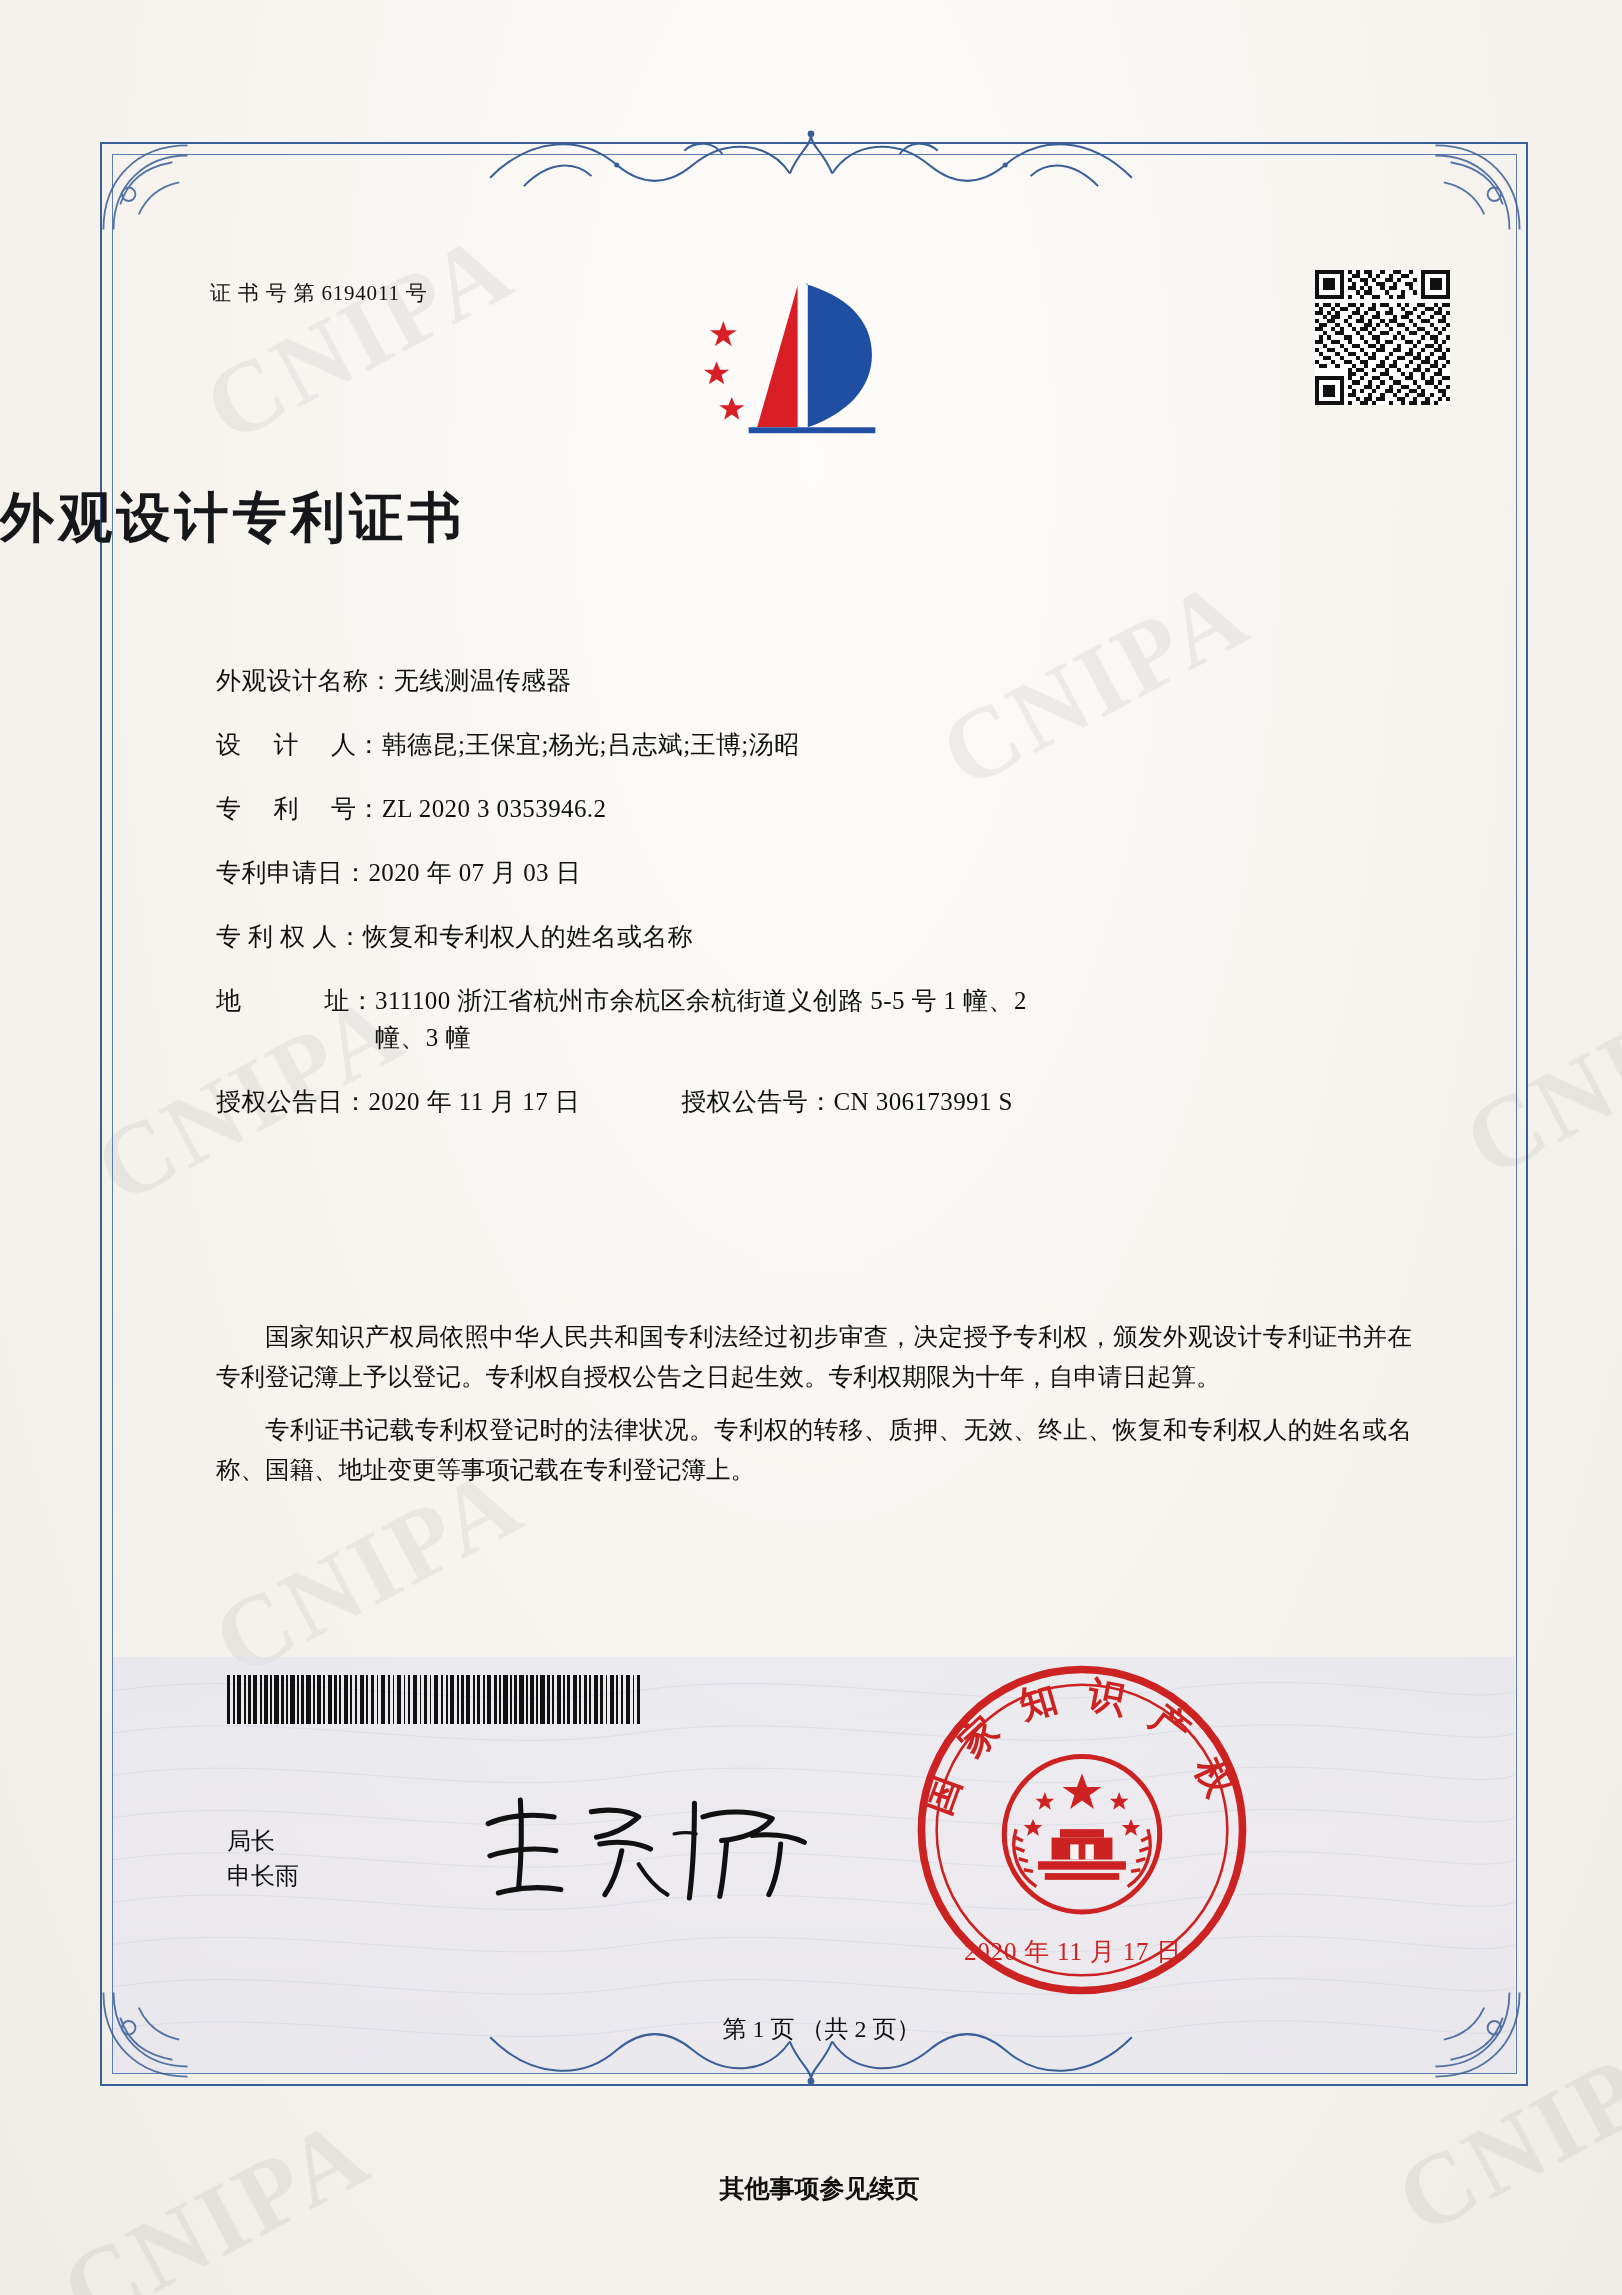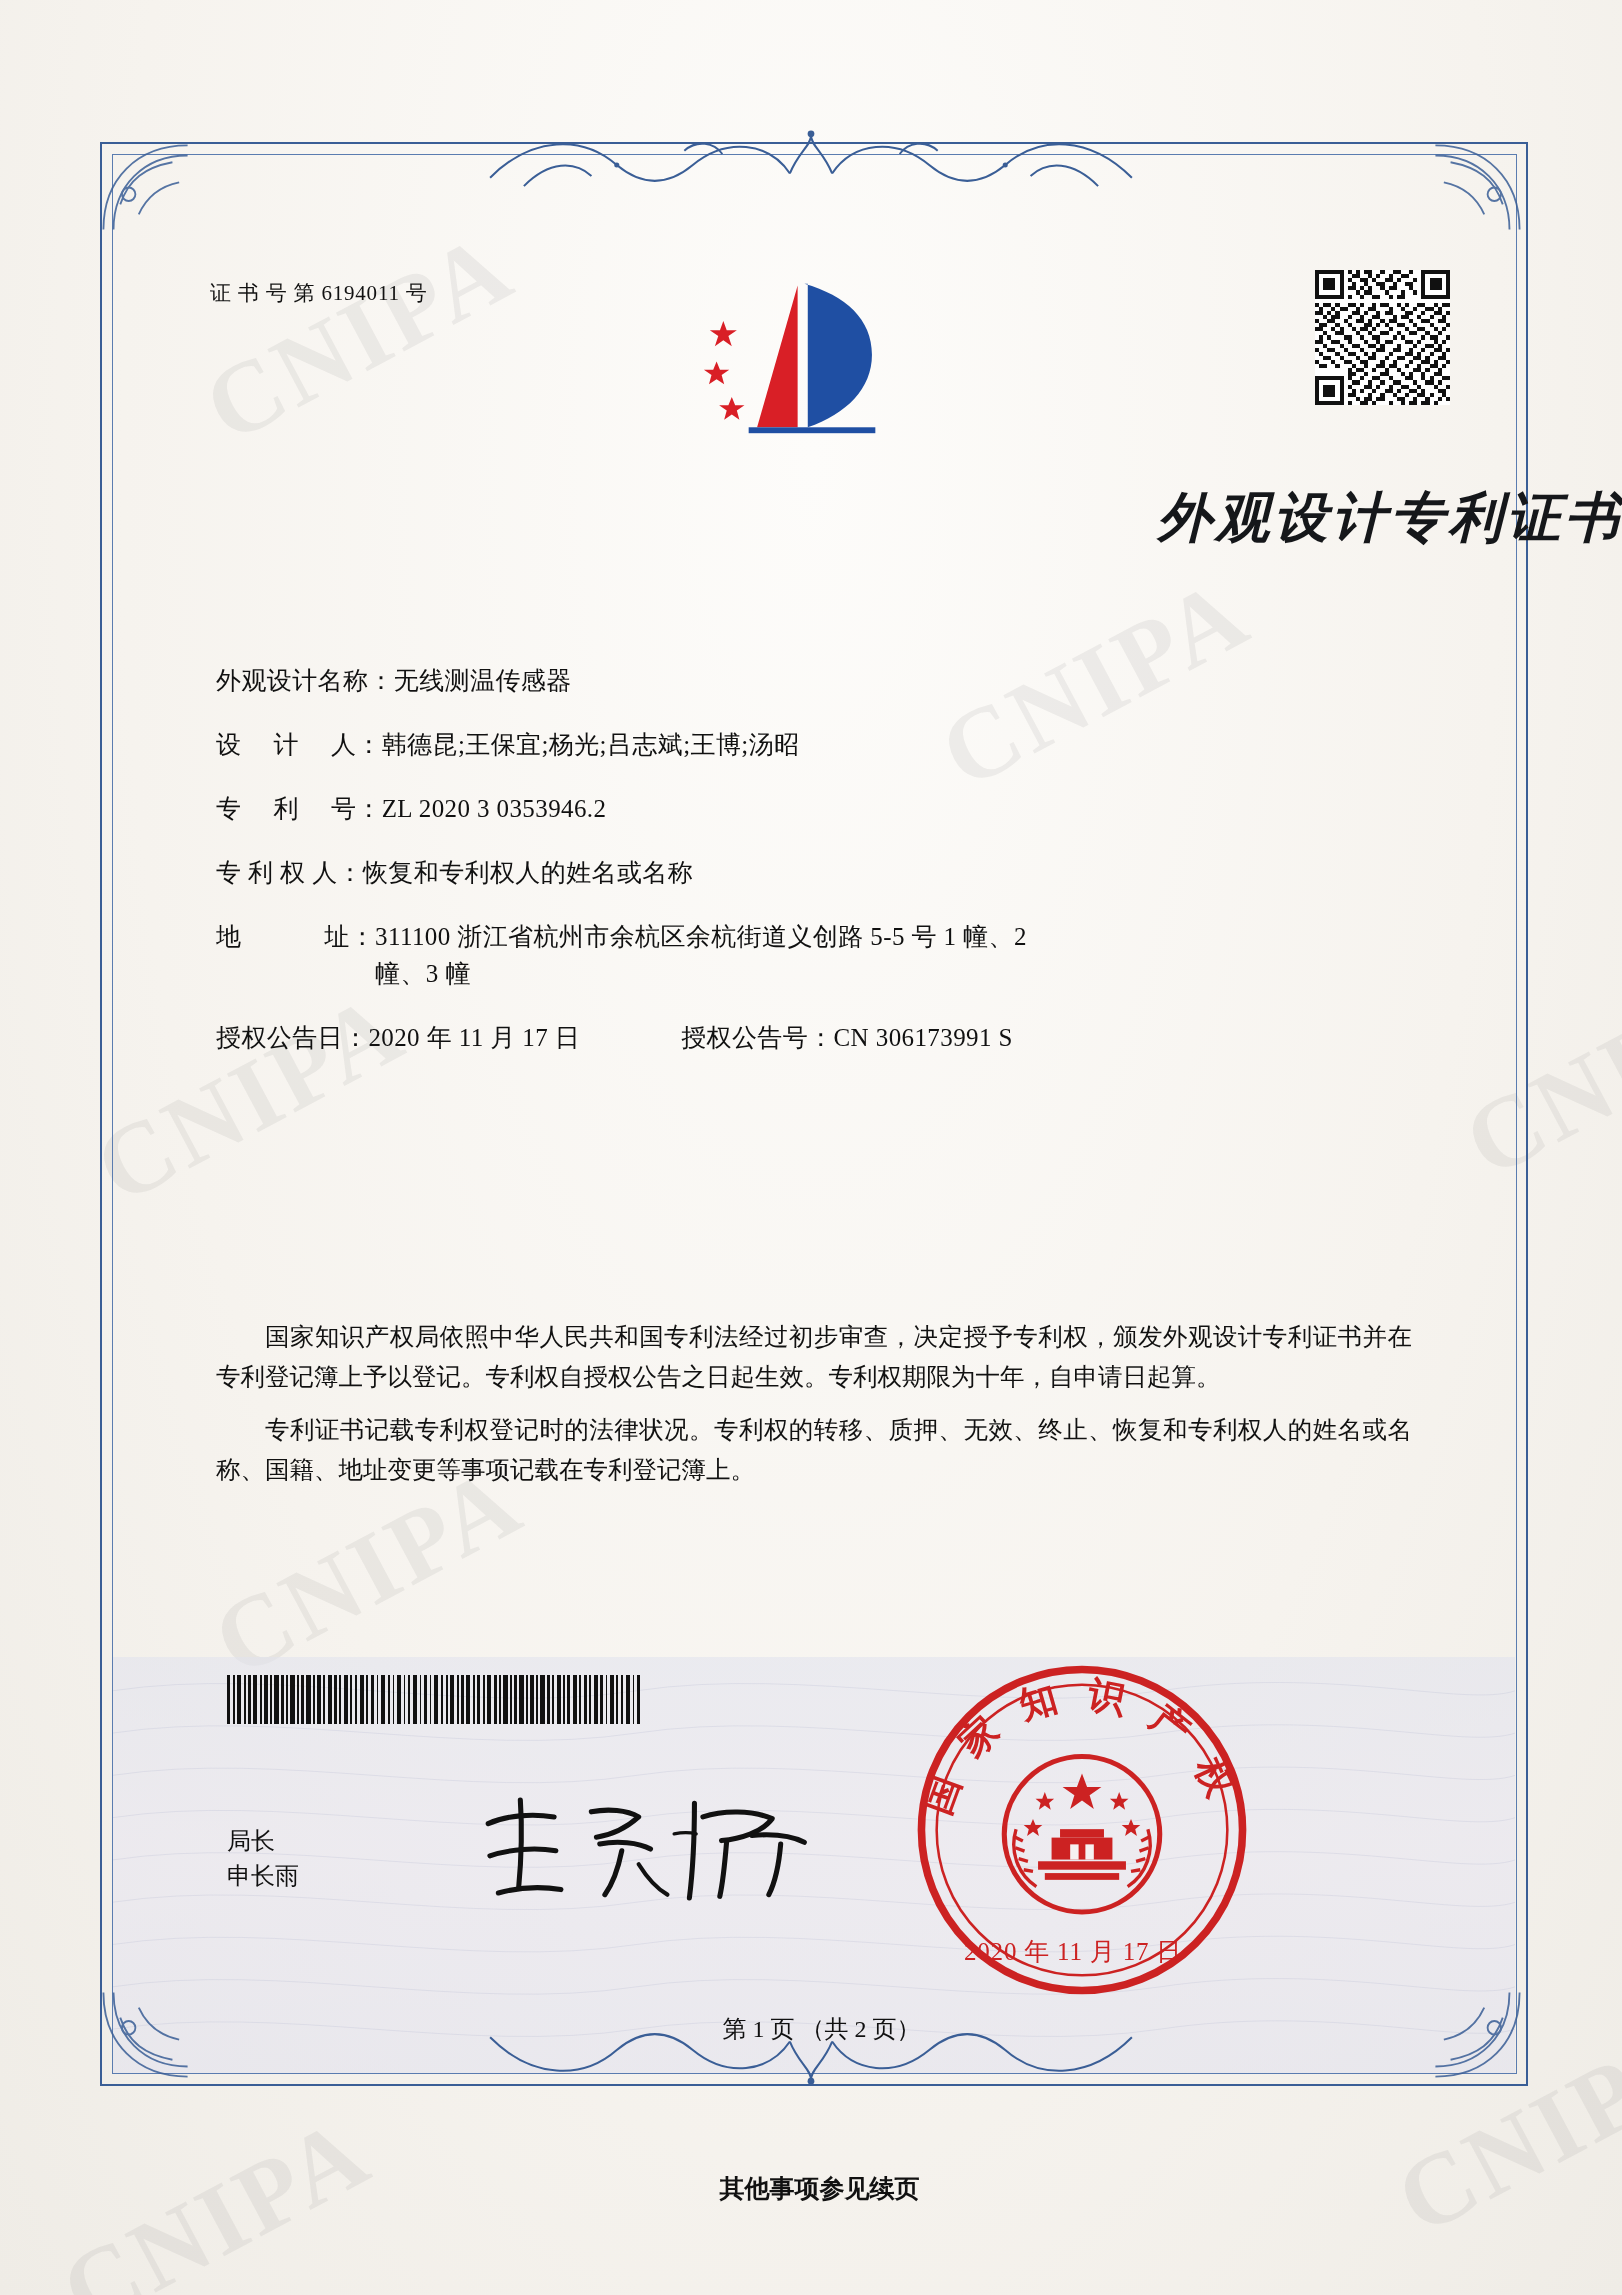--- a/index.html
+++ b/index.html
@@ -68,26 +68,25 @@
     font-size:21px; color:#111; letter-spacing:0.8px;
     font-family:"Liberation Serif", serif;
   }
   .qr {
     position:absolute; right:173px; top:270px; width:135px; height:135px;
   }
   .logo {
     position:absolute; left:calc(50% - 114px); top:270px; width:228px; height:182px;
   }
   .title {
-    position:absolute; left:9px; right:0; top:482px;
-    text-align:right;
+    position:absolute; left:0; right:0; top:482px;
+    text-align:left;
     font-size:54px; font-weight:bold; letter-spacing:4.2px;
     color:#15171a;
     font-family:"DejaVu Serif", serif;
-    font-style:italic;
   }
 
   .fields { position:absolute; left:216px; top:668px; width:1200px; }
   .row {
     display:flex; align-items:flex-start;
     font-size:25px; color:#111; line-height:1.0;
     margin-bottom:39px;
     letter-spacing:0.4px;
   }
   .lbl { white-space:pre; flex:0 0 auto; }
@@ -539,20 +538,24 @@
     </div>
     <div class="row">
       <span class="lbl">设　 计　 人：</span>
       <span class="val">韩德昆;王保宜;杨光;吕志斌;王博;汤昭</span>
     </div>
     <div class="row">
       <span class="lbl">专　 利　 号：</span>
       <span class="val">ZL 2020 3 0353946.2</span>
     </div>
     <div class="row">
+      <span class="lbl">专利申请日：</span>
+      <span class="val">2020 年 07 月 03 日</span>
+    </div>
+    <div class="row">
       <span class="lbl">专 利 权 人：</span>
       <span class="val">恢复和专利权人的姓名或名称</span>
     </div>
     <div class="row two">
       <span class="lbl">地　　 　址：</span>
       <span class="val">
         <span>311100 浙江省杭州市余杭区余杭街道义创路 5-5 号 1 幢、2</span>
         <span class="val-sub">幢、3 幢</span>
       </span>
     </div>

